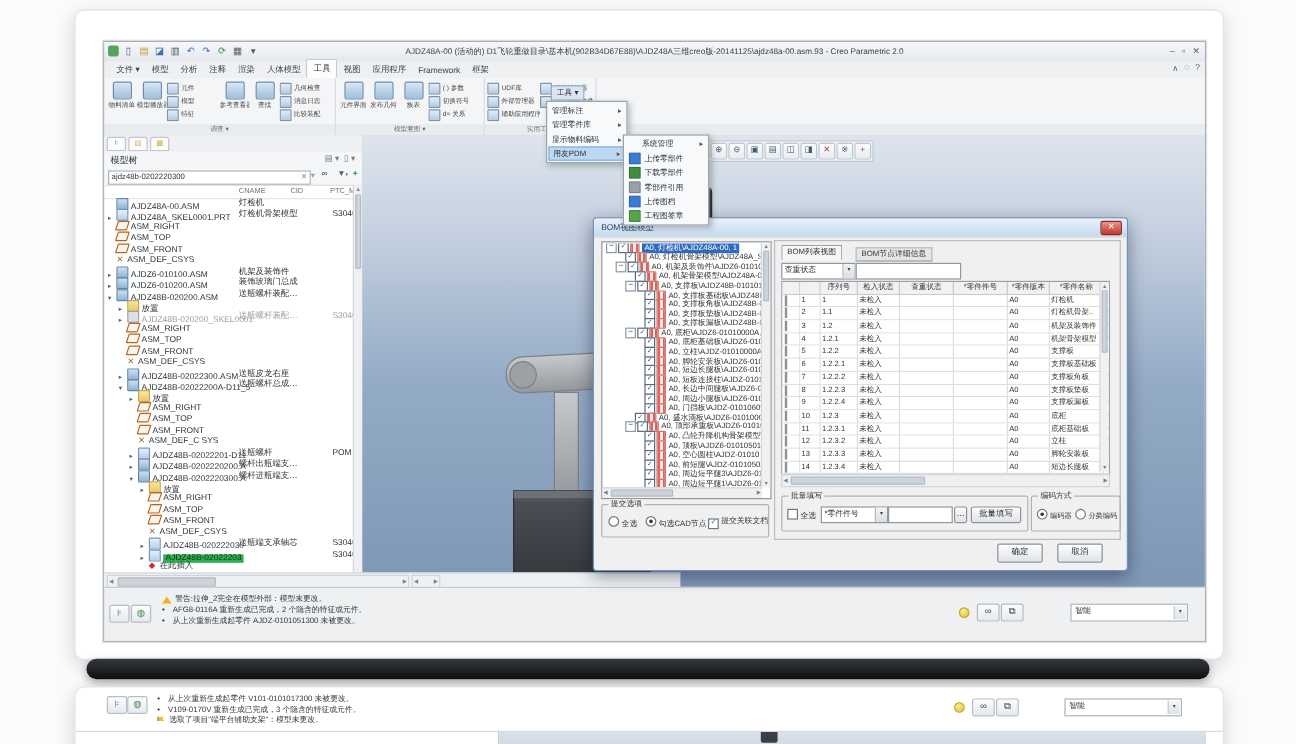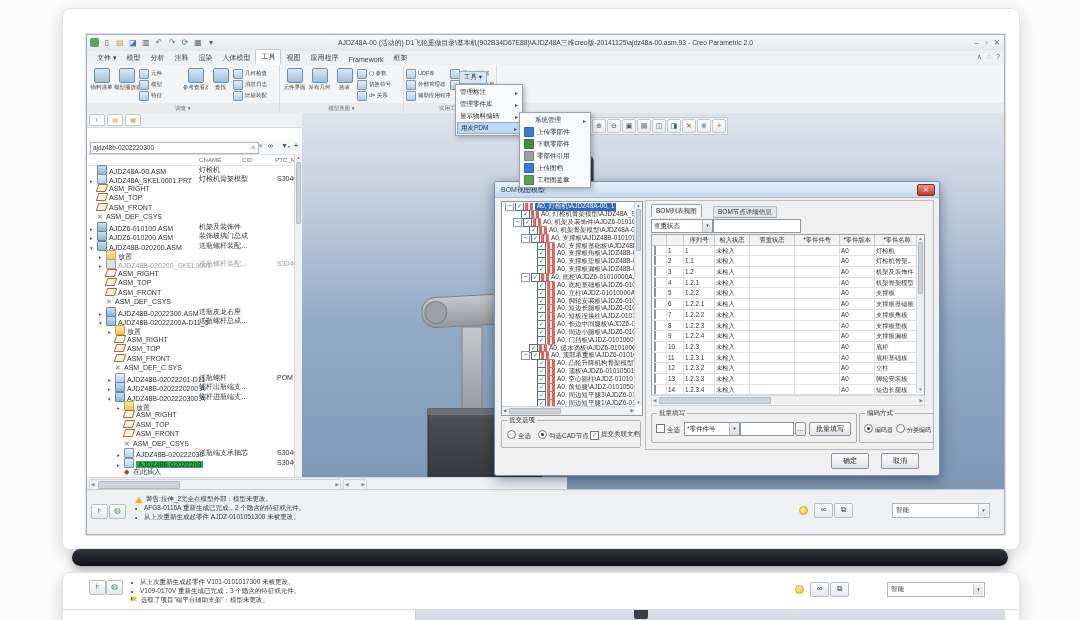--- a/index.html
+++ b/index.html
@@ -326,20 +326,27 @@
           </div>
         <div class="tool-btn" style="left:372px;top:6px;">工具 ▾</div>
       </div>
 
       <div class="leftpanel">
         <div class="minitabs">
           <div class="minitab" style="color:#5a7fae;">⊧</div>
           <div class="minitab" style="color:#caa23a;">▤</div>
           <div class="minitab" style="color:#caa23a;">▦</div>
         </div>
+        <div class="mt-header">
+          <span class="mt-title">模型树</span>
+          <span class="mt-hdr-icons">
+            <span>▤ ▾</span>
+            <span>▯ ▾</span>
+          </span>
+        </div>
         <div class="mt-search">
           <div class="mt-input">
             <span>ajdz48b-0202220300</span>
             <span class="x">✕</span>
           </div>
           <span class="mt-srch-ic" style="left:172px;color:#99a1a9;">▾</span>
           <span class="mt-srch-ic" style="left:181px;color:#2f3338;">∞</span>
           <span class="mt-srch-ic" style="left:194px;">▼<span style="font-size:4px;">▾</span></span>
           <span class="mt-srch-ic" style="left:207px;color:#2f8f3f;font-weight:bold;">+</span>
         </div>

